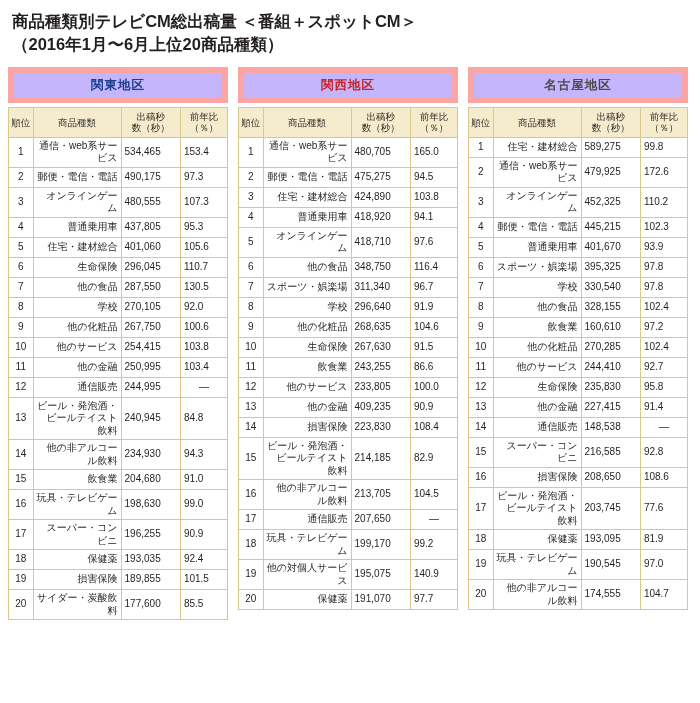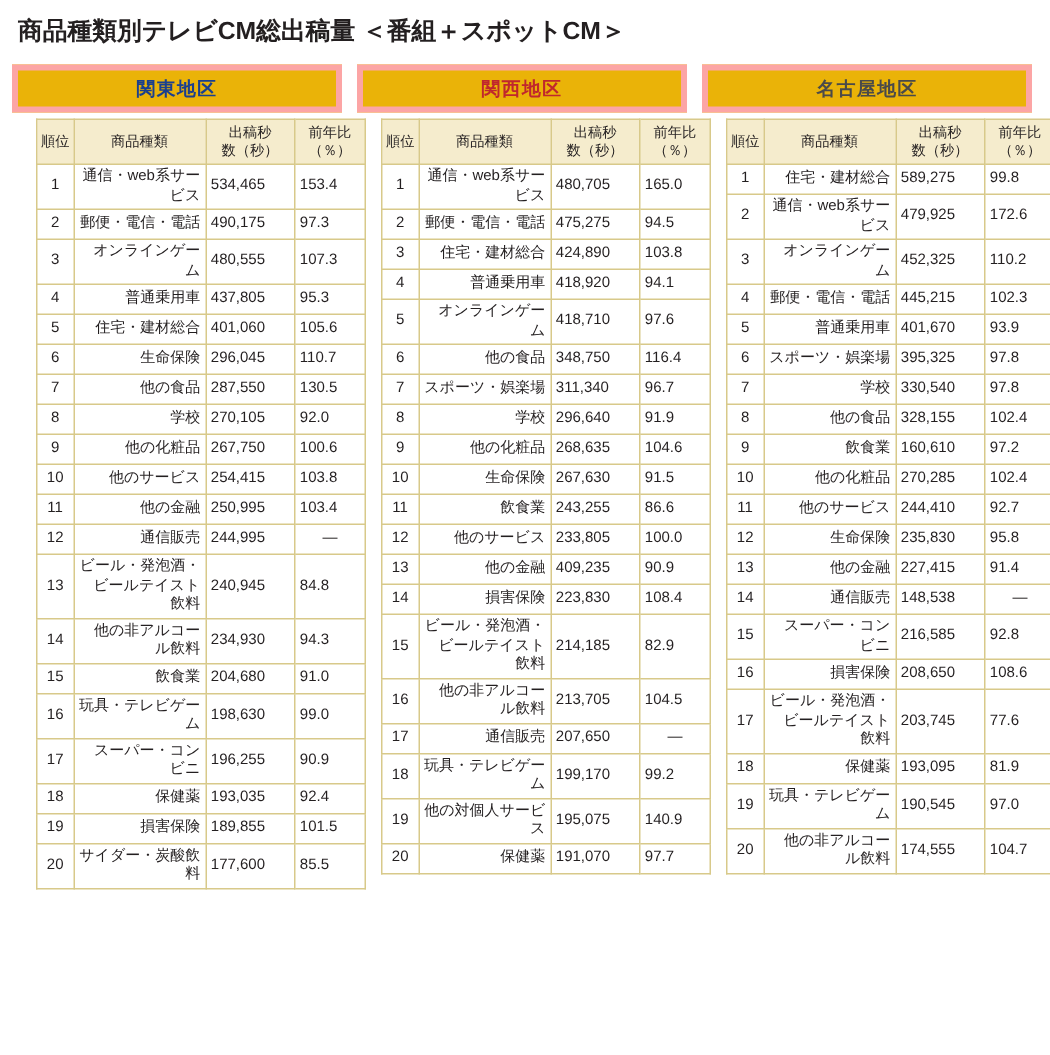--- a/index.html
+++ b/index.html
@@ -35,38 +35,37 @@
     flex-direction: row;
     align-items: flex-start;
     padding: 8px 8px 0 8px;
     gap: 10px;
   }
   .table-col {
     width: 220px;
     flex: 0 0 220px;
   }
   .region-header {
-    border: 4px solid #fca5a5;
-    background: #eab308;
+    border: 6px solid #fca5a5;
+    background: #c4b5fd;
     text-align: center;
     font-size: 12.5px;
     font-weight: bold;
     padding: 4px 0 3px 0;
     margin-bottom: 4px;
     letter-spacing: 1px;
   }
   .region-kanto { color: #1a3f8f; }
   .region-kansai { color: #c0272d; }
   .region-nagoya { color: #4a4a4a; }
 
   table.rank {
     border-collapse: collapse;
     width: 100%;
     table-layout: fixed;
-    margin-left: 16px;
   }
   table.rank th, table.rank td {
     border: 1px solid #d8c98a;
     font-size: 10px;
     line-height: 1.25;
     padding: 2px 3px;
     vertical-align: middle;
     color: #231f20;
   }
   table.rank thead th {
@@ -106,20 +105,21 @@
   }
   .hrow td { height: 15px; }
 </style>
 </head>
 <body>
 
 <div class="page">
 
   <div class="title-block">
     <div class="title-line">商品種類別テレビCM総出稿量 ＜番組＋スポットCM＞</div>
+    <div class="title-line">（2016年1月〜6月上位20商品種類）</div>
   </div>
 
   <div class="tables">
 
     <div class="table-col">
       <div class="region-header region-kanto">関東地区</div>
       <table class="rank">
         <colgroup>
           <col class="c-rank">
             <col class="c-name">

